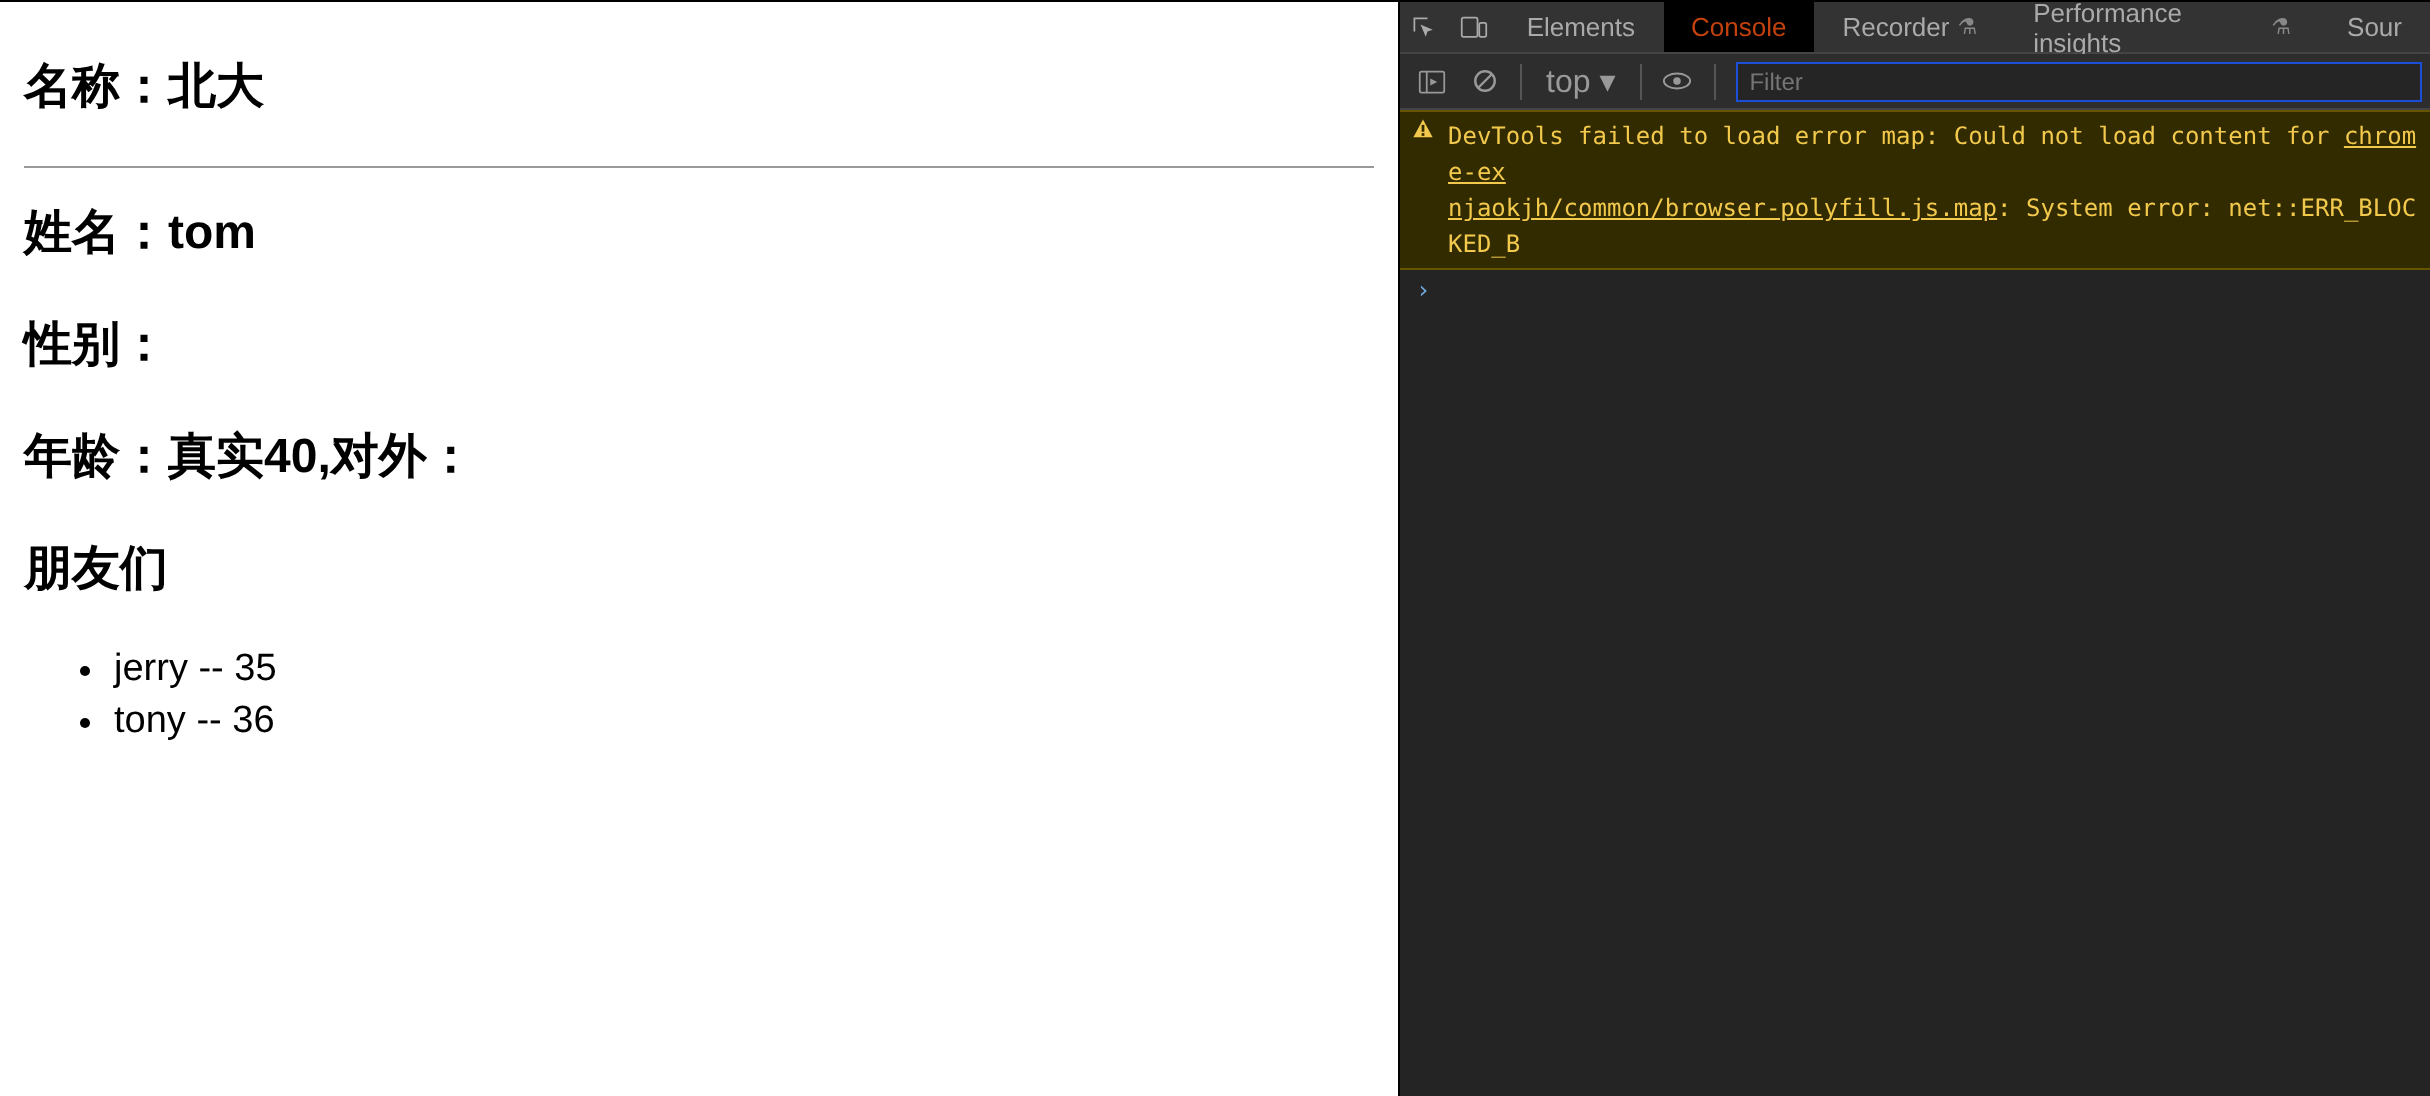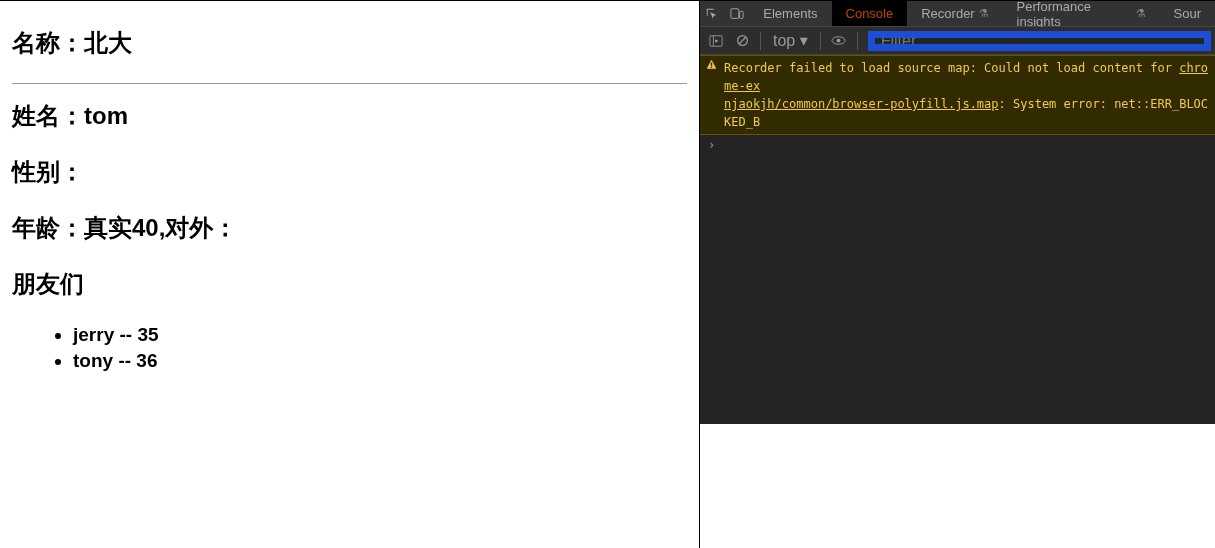--- a/index.html
+++ b/index.html
@@ -32,27 +32,26 @@
     border: none;
     border-top: 1px solid #999;
     margin: 12px 0 10px 0;
   }
   .left-pane ul {
     margin: 10px 0 0 0;
     padding-left: 45px;
     font-size: 19px;
   }
   .left-pane li {
-    margin: 4px 16px;
-    font-weight: bold;
+    margin: 4px 0;
   }
 
   .devtools {
     flex: 1;
-    height: 424px;
+    height: 548px;
     background: #242424;
     color: #ccc;
     font-family: "Segoe UI", Arial, sans-serif;
     font-size: 13px;
     display: flex;
     flex-direction: column;
     border-top: 1px solid #000;
   }
   .tabs-row {
     height: 26px;
@@ -114,23 +113,23 @@
   .toolbar-row .context {
     color: #999;
     font-size: 16px;
     padding: 0 6px;
     cursor: pointer;
   }
   .toolbar-row .filter {
     flex: 1;
     height: 20px;
     background: #252525;
-    border: 7px solid #1d4ed8;
+    border: 1px solid #1d4ed8;
     color: #ccc;
-    font-size: 16px;
+    font-size: 12px;
     padding: 0 6px;
     outline: none;
     margin-left: 4px;
   }
   .console-body {
     flex: 1;
     background: #242424;
     font-family: Menlo, Consolas, monospace;
     font-size: 12px;
     overflow: hidden;
@@ -248,20 +247,20 @@
 
   <div class="console-body">
     <div class="warn-row">
       <div class="warn-icon">
         <svg width="11" height="11" viewBox="0 0 16 16">
             <polygon points="8,1 15,14 1,14" fill="#f2c94c"></polygon>
             <rect x="7" y="5" width="2" height="5" fill="#332b00"></rect>
             <rect x="7" y="11" width="2" height="2" fill="#332b00"></rect>
           </svg>
       </div>
-      <div class="warn-text"><span>Recorder failed to load source map: Could not load content for </span><span class="underline">chrome-ex</span><br><span class="underline">njaokjh/common/browser-polyfill.js.map</span><span>: System error: net::ERR_BLOCKED_B</span></div>
+      <div class="warn-text"><span>DevTools failed to load error map: Could not load content for </span><span class="underline">chrome-ex</span><br><span class="underline">njaokjh/common/browser-polyfill.js.map</span><span>: System error: net::ERR_BLOCKED_B</span></div>
     </div>
     <div class="prompt-row">
       <span class="chev">›</span>
     </div>
   </div>
 
 </div>
 
 </body></html>

